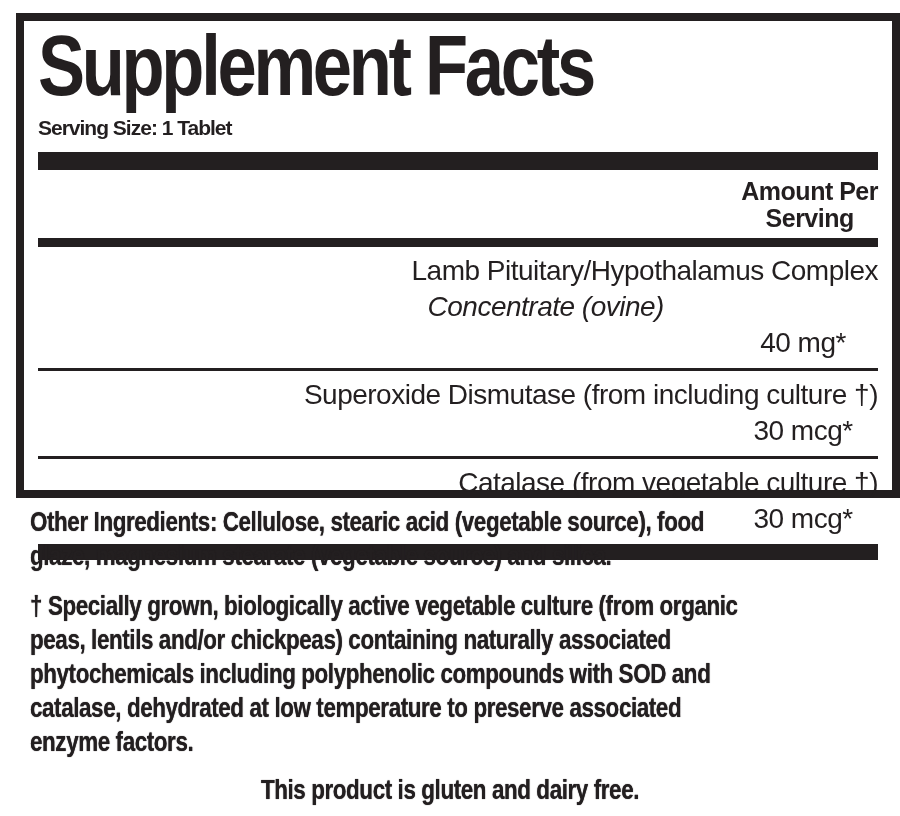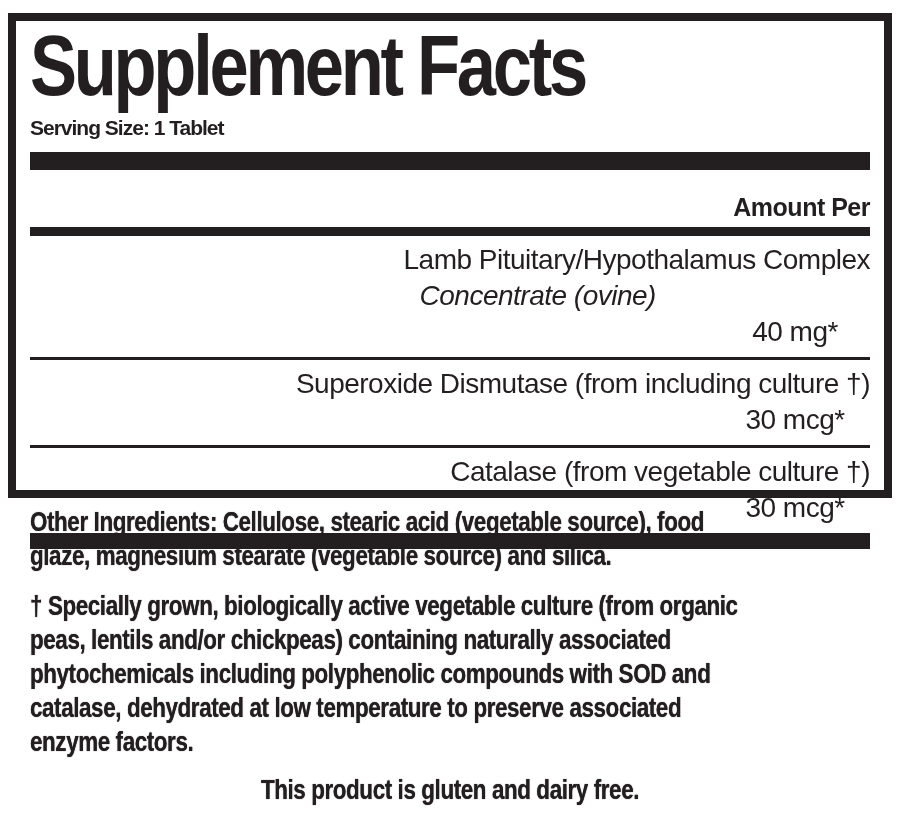--- a/index.html
+++ b/index.html
@@ -9,21 +9,21 @@
     width: 900px; height: 816px;
     position: relative;
     font-family: "Liberation Sans", sans-serif;
     color: var(--ink);
     overflow: hidden;
   }
 
   
   .facts-box {
     position: absolute;
-    left: 8px; top: 13px;
+    left: 16px; top: 13px;
     width: 884px; height: 485px;
     border: 8px solid var(--ink);
     background: #fff;
     padding: 0 14px;
   }
   .sf-title {
     margin-top: 4px;
     font-size: 86px;
     font-weight: bold;
     letter-spacing: -4px;
@@ -36,21 +36,21 @@
     margin-top: 10px;
     font-size: 21px;
     font-weight: bold;
     letter-spacing: -1px;
     line-height: 1;
   }
   .bar-thick { height: 18px; background: var(--ink); margin-top: 14px; }
   .amount-header-row {
     display: flex;
     justify-content: flex-end;
-    margin-top: 24px;
+    margin-top: 8px;
     margin-bottom: 6px;
   }
   .amount-header {
     text-align: center;
     font-size: 25px;
     font-weight: bold;
     letter-spacing: -0.5px;
     line-height: 1.08;
   }
   .bar-medium { height: 9px; background: var(--ink); }
@@ -102,20 +102,21 @@
 
 <div class="facts-box">
   <div class="sf-title">Supplement Facts</div>
   <div class="sf-serving">Serving Size: 1 Tablet</div>
 
   <div class="bar-thick"></div>
 
   <div class="amount-header-row">
     <div class="amount-header">
       <div>Amount Per</div>
+      <div>Serving</div>
     </div>
   </div>
 
   <div class="bar-medium"></div>
 
   <div class="ingredient-row rule">
     <div class="ing-name">
       <div>Lamb Pituitary/Hypothalamus Complex</div>
       <div class="indent">Concentrate (ovine)</div>
     </div>

